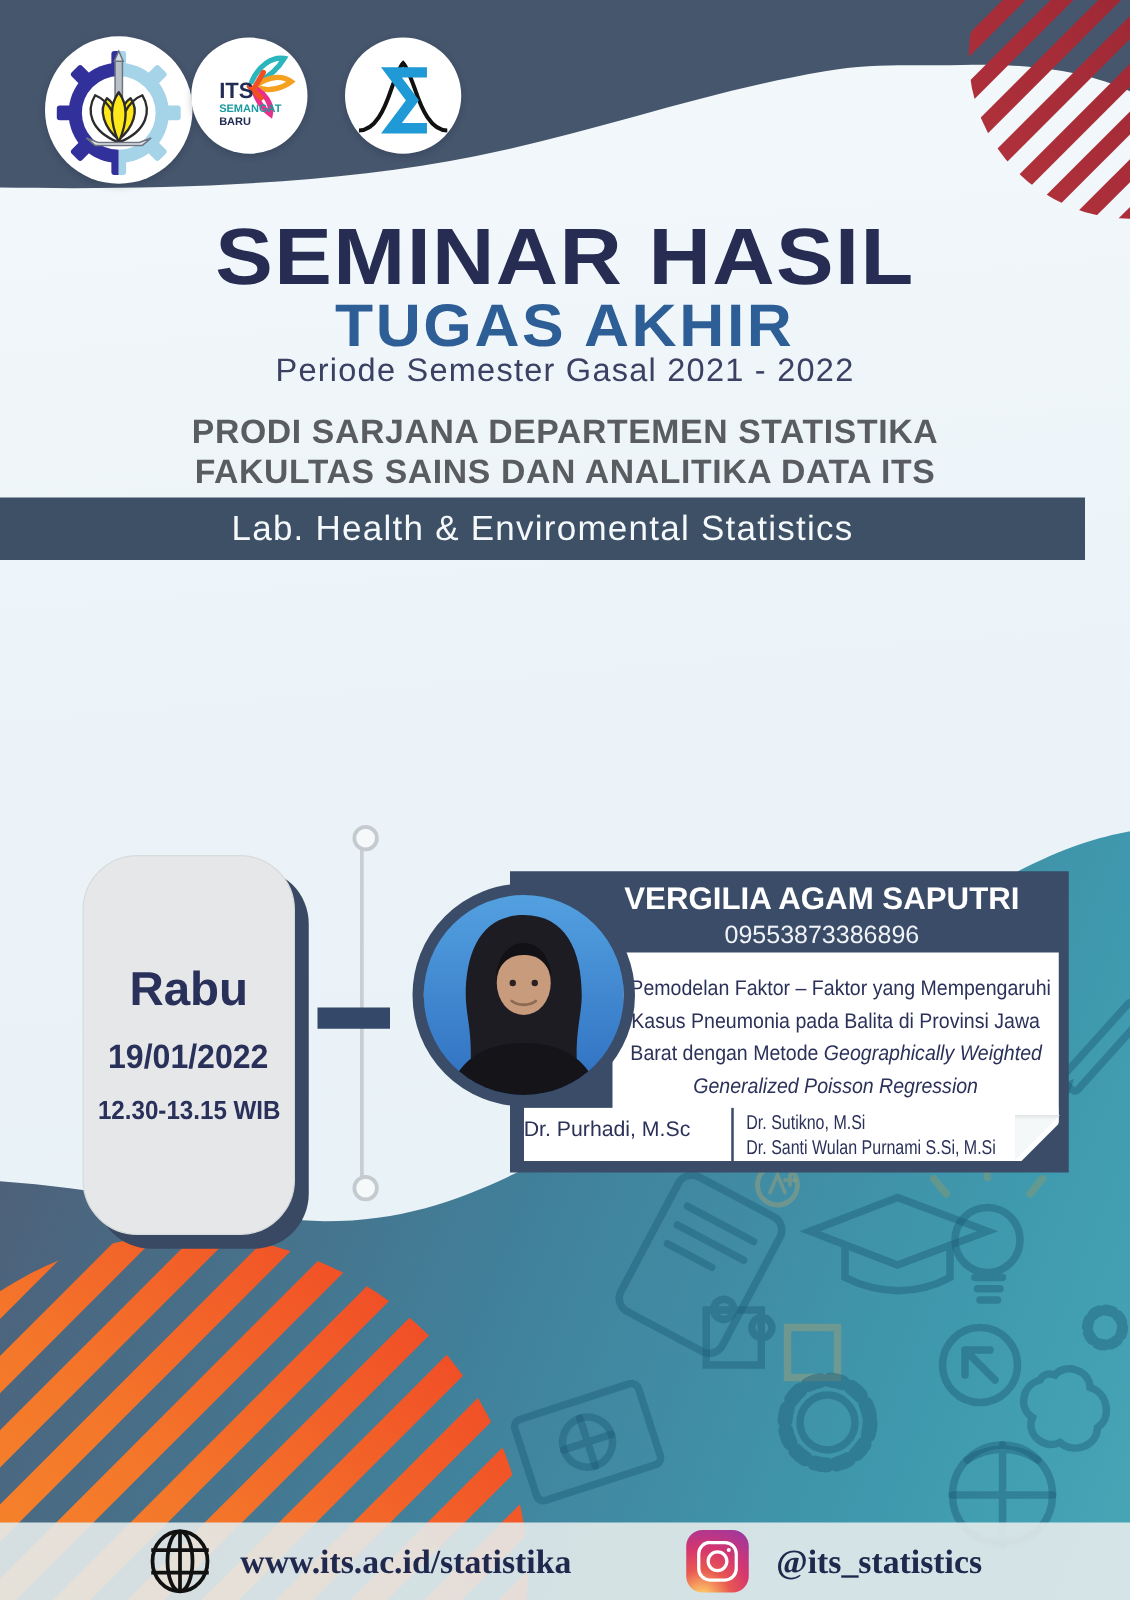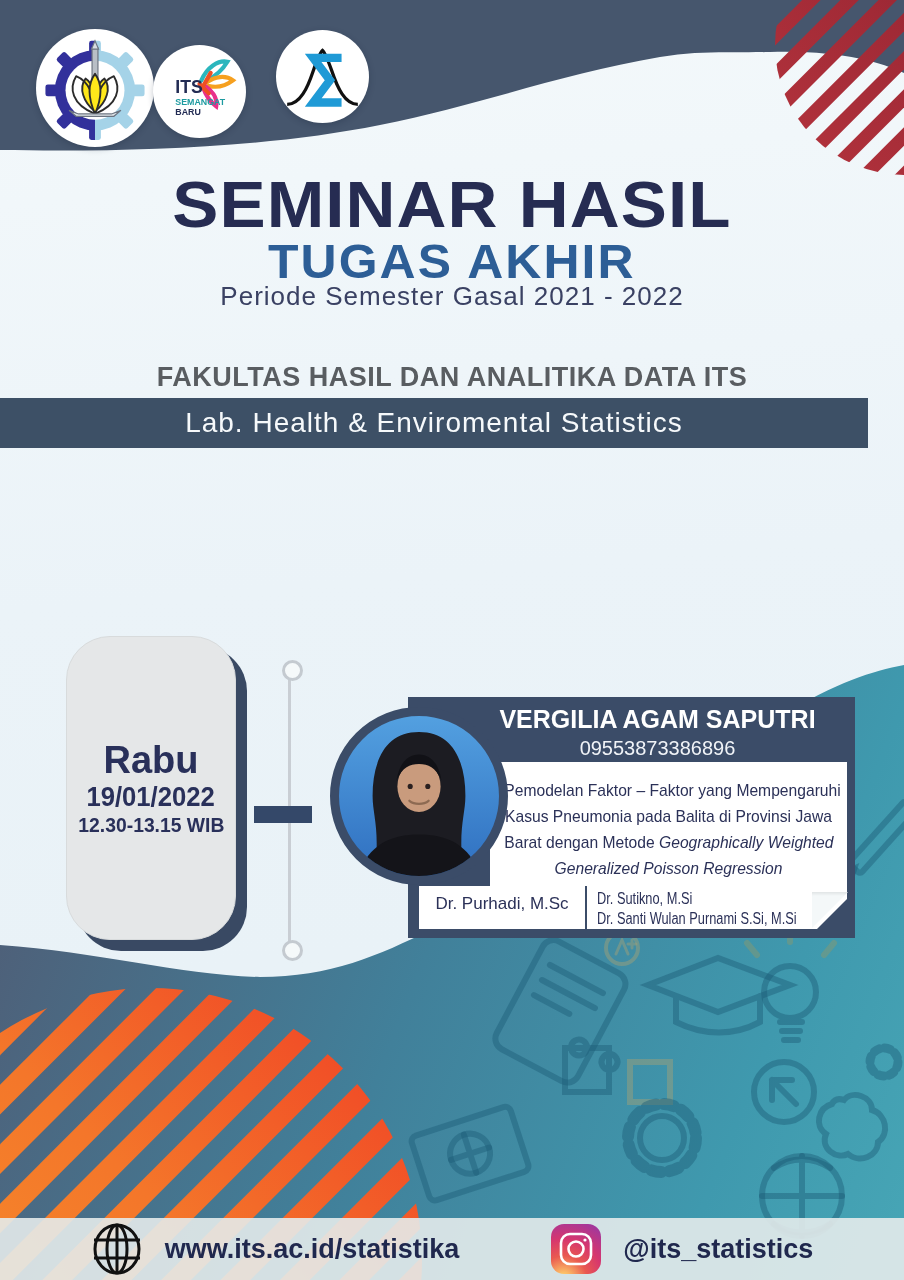--- a/index.html
+++ b/index.html
@@ -9,21 +9,21 @@
     font-family:"Liberation Sans","DejaVu Sans",sans-serif;
   }
   .abs{position:absolute;}
   svg{display:block;}
 
   
   .header-wave{left:0;top:0;z-index:3;pointer-events:none;}
   .stripes-red{left:740px;top:-40px;z-index:4;pointer-events:none;}
   .logo-circle{border-radius:50%;background:#fff;z-index:5;box-shadow:0 2px 6px rgba(20,30,50,.25);}
   .logo-its{left:36px;top:29px;width:118px;height:118px;}
-  .logo-semangat{left:153px;top:45px;width:93px;height:93px;}
+  .logo-semangat{left:153px;top:30px;width:93px;height:93px;}
   .logo-sigma{left:276px;top:30px;width:93px;height:93px;}
   .logo-circle svg{width:100%;height:100%;}
 
   
   .center-line{left:0;right:0;text-align:center;z-index:5;white-space:nowrap;}
   .h-main{top:168px;font-size:64px;font-weight:800;color:#262c52;letter-spacing:1px;}
   .h-main .sx{display:inline-block;transform:scaleX(1.08);}
   .h-sub{top:234px;font-size:48px;font-weight:800;color:#2d5e96;letter-spacing:2px;}
   .h-sub .sx{display:inline-block;transform:scaleX(1.04);}
   .h-period{top:281px;font-size:26px;font-weight:400;color:#3a4163;letter-spacing:1px;}
@@ -40,49 +40,49 @@
   .stripes-orange{left:-130px;top:958px;z-index:4;pointer-events:none;}
 
   
   .tl-line{left:288px;top:672px;width:3px;height:272px;background:#c9ced4;z-index:5;}
   .tl-dot{width:15px;height:15px;border-radius:50%;background:#f5f9fa;border:3px solid #c4cad0;z-index:5;}
   .tl-dot.top{left:282px;top:660px;}
   .tl-dot.bottom{left:282px;top:940px;}
   .tl-bar{left:254px;top:806px;width:58px;height:17px;background:#344869;z-index:6;}
 
   
-  .date-card{left:66px;top:636px;width:168px;height:302px;border-radius:44px;
+  .date-card{left:66px;top:684px;width:168px;height:302px;border-radius:44px;
     background:#e5e7e8;border:1px solid #d8dbdc;box-shadow:11px 11px 0 #394963;z-index:7;
-    display:flex;flex-direction:column;align-items:center;justify-content:center;color:#29305a;}
+    display:flex;flex-direction:column;align-items:center;justify-content:center;gap:16px;color:#29305a;}
   .d-day{font-size:38px;font-weight:700;}
   .d-date{font-size:27px;font-weight:700;transform:scaleX(.95);white-space:nowrap;}
   .d-time{font-size:21px;font-weight:700;transform:scaleX(.92);white-space:nowrap;}
 
   
   .card-navy{left:408px;top:697px;width:447px;height:241px;background:#3b4c68;z-index:6;}
   .photo{left:330px;top:707px;width:160px;height:160px;border-radius:50%;border:9px solid #3b4c68;
     overflow:hidden;z-index:8;background:linear-gradient(180deg,#53a0e0,#2f6fc0);}
   .speaker-name{left:460px;top:705px;width:395px;text-align:center;color:#fff;font-size:25px;
     font-weight:700;z-index:7;white-space:nowrap;}
   .speaker-nrp{left:460px;top:737px;width:395px;text-align:center;color:#f0f3f7;font-size:20px;z-index:7;}
   .title-box{left:490px;top:762px;width:357px;height:136px;background:#fff;z-index:7;
     display:flex;flex-direction:column;justify-content:center;color:#2b3158;}
   .t-line{font-size:17px;line-height:26px;text-align:center;white-space:nowrap;transform:scaleX(.92);}
   .advisor-box{left:419px;top:886px;width:428px;height:43px;background:#fff;z-index:7;display:flex;
     clip-path:polygon(0 0,100% 0,100% calc(100% - 30px),calc(100% - 30px) 100%,0 100%);color:#2b3158;}
-  .adv-left{width:209px;text-align:center;padding-top:8px;font-size:17px;}
+  .adv-left{width:209px;text-align:left;padding-top:8px;font-size:17px;}
   .adv-div{width:3px;background:#3b4c68;}
   .adv-right{flex:1;padding:3px 0 0 10px;}
   .adv-line{font-size:16px;line-height:20px;white-space:nowrap;transform:scaleX(.8);transform-origin:left;}
   .fold{left:812px;top:892px;width:36px;height:36px;background:#f4f8f9;z-index:8;
     clip-path:polygon(0 0,100% 0,0 100%);box-shadow:inset -2px 2px 3px rgba(0,0,0,.08);}
 
   
   .footer{left:0;bottom:0;width:904px;height:62px;background:rgba(228,235,235,.9);z-index:9;
-    display:flex;align-items:center;justify-content:center;gap:22px;}
+    display:flex;align-items:center;justify-content:center;gap:22px;font-family:Liberation Serif, serif;}
   .f-text{font-size:27px;font-weight:700;color:#20284e;white-space:nowrap;}
   .f-gap{width:48px;}
   .ig-icon{width:50px;height:50px;border-radius:13px;
     background:radial-gradient(circle at 25% 110%,#fdc468 8%,#e95950 35%,#d6366e 60%,#9437a8 100%);
     display:flex;align-items:center;justify-content:center;}
 </style>
 </head>
 <body>
 
 <div class="poster">
@@ -261,21 +261,22 @@
   <div class="abs logo-circle logo-sigma">
     <svg viewBox="0 0 100 100">
       <path d="M12,80 C26,80 34,62 40,44 C45,30 48,24 50,22 C52,24 55,30 60,44 C66,62 74,80 88,80" fill="none" stroke="#111" stroke-width="3.5"></path>
       <path d="M66,30 H40 L58,54 L40,78 H66" fill="none" stroke="#1f9ad6" stroke-width="9" stroke-linecap="square"></path>
     </svg>
   </div>
 
   <div class="abs center-line h-main"><span class="sx">SEMINAR HASIL</span></div>
   <div class="abs center-line h-sub"><span class="sx">TUGAS AKHIR</span></div>
   <div class="abs center-line h-period">Periode Semester Gasal 2021 - 2022</div>
-  <div class="abs center-line h-dept2">FAKULTAS HASIL DAN ANALITIKA DATA ITS</div>
+  <div class="abs center-line h-dept1">PRODI SARJANA DEPARTEMEN STATISTIKA</div>
+  <div class="abs center-line h-dept2">FAKULTAS SAINS DAN ANALITIKA DATA ITS</div>
 
   <div class="abs banner">
     <span>Lab. Health &amp; Enviromental Statistics</span>
   </div>
 
   <div class="abs tl-line"></div>
   <div class="abs tl-dot top"></div>
   <div class="abs tl-dot bottom"></div>
   <div class="abs tl-bar"></div>
 

